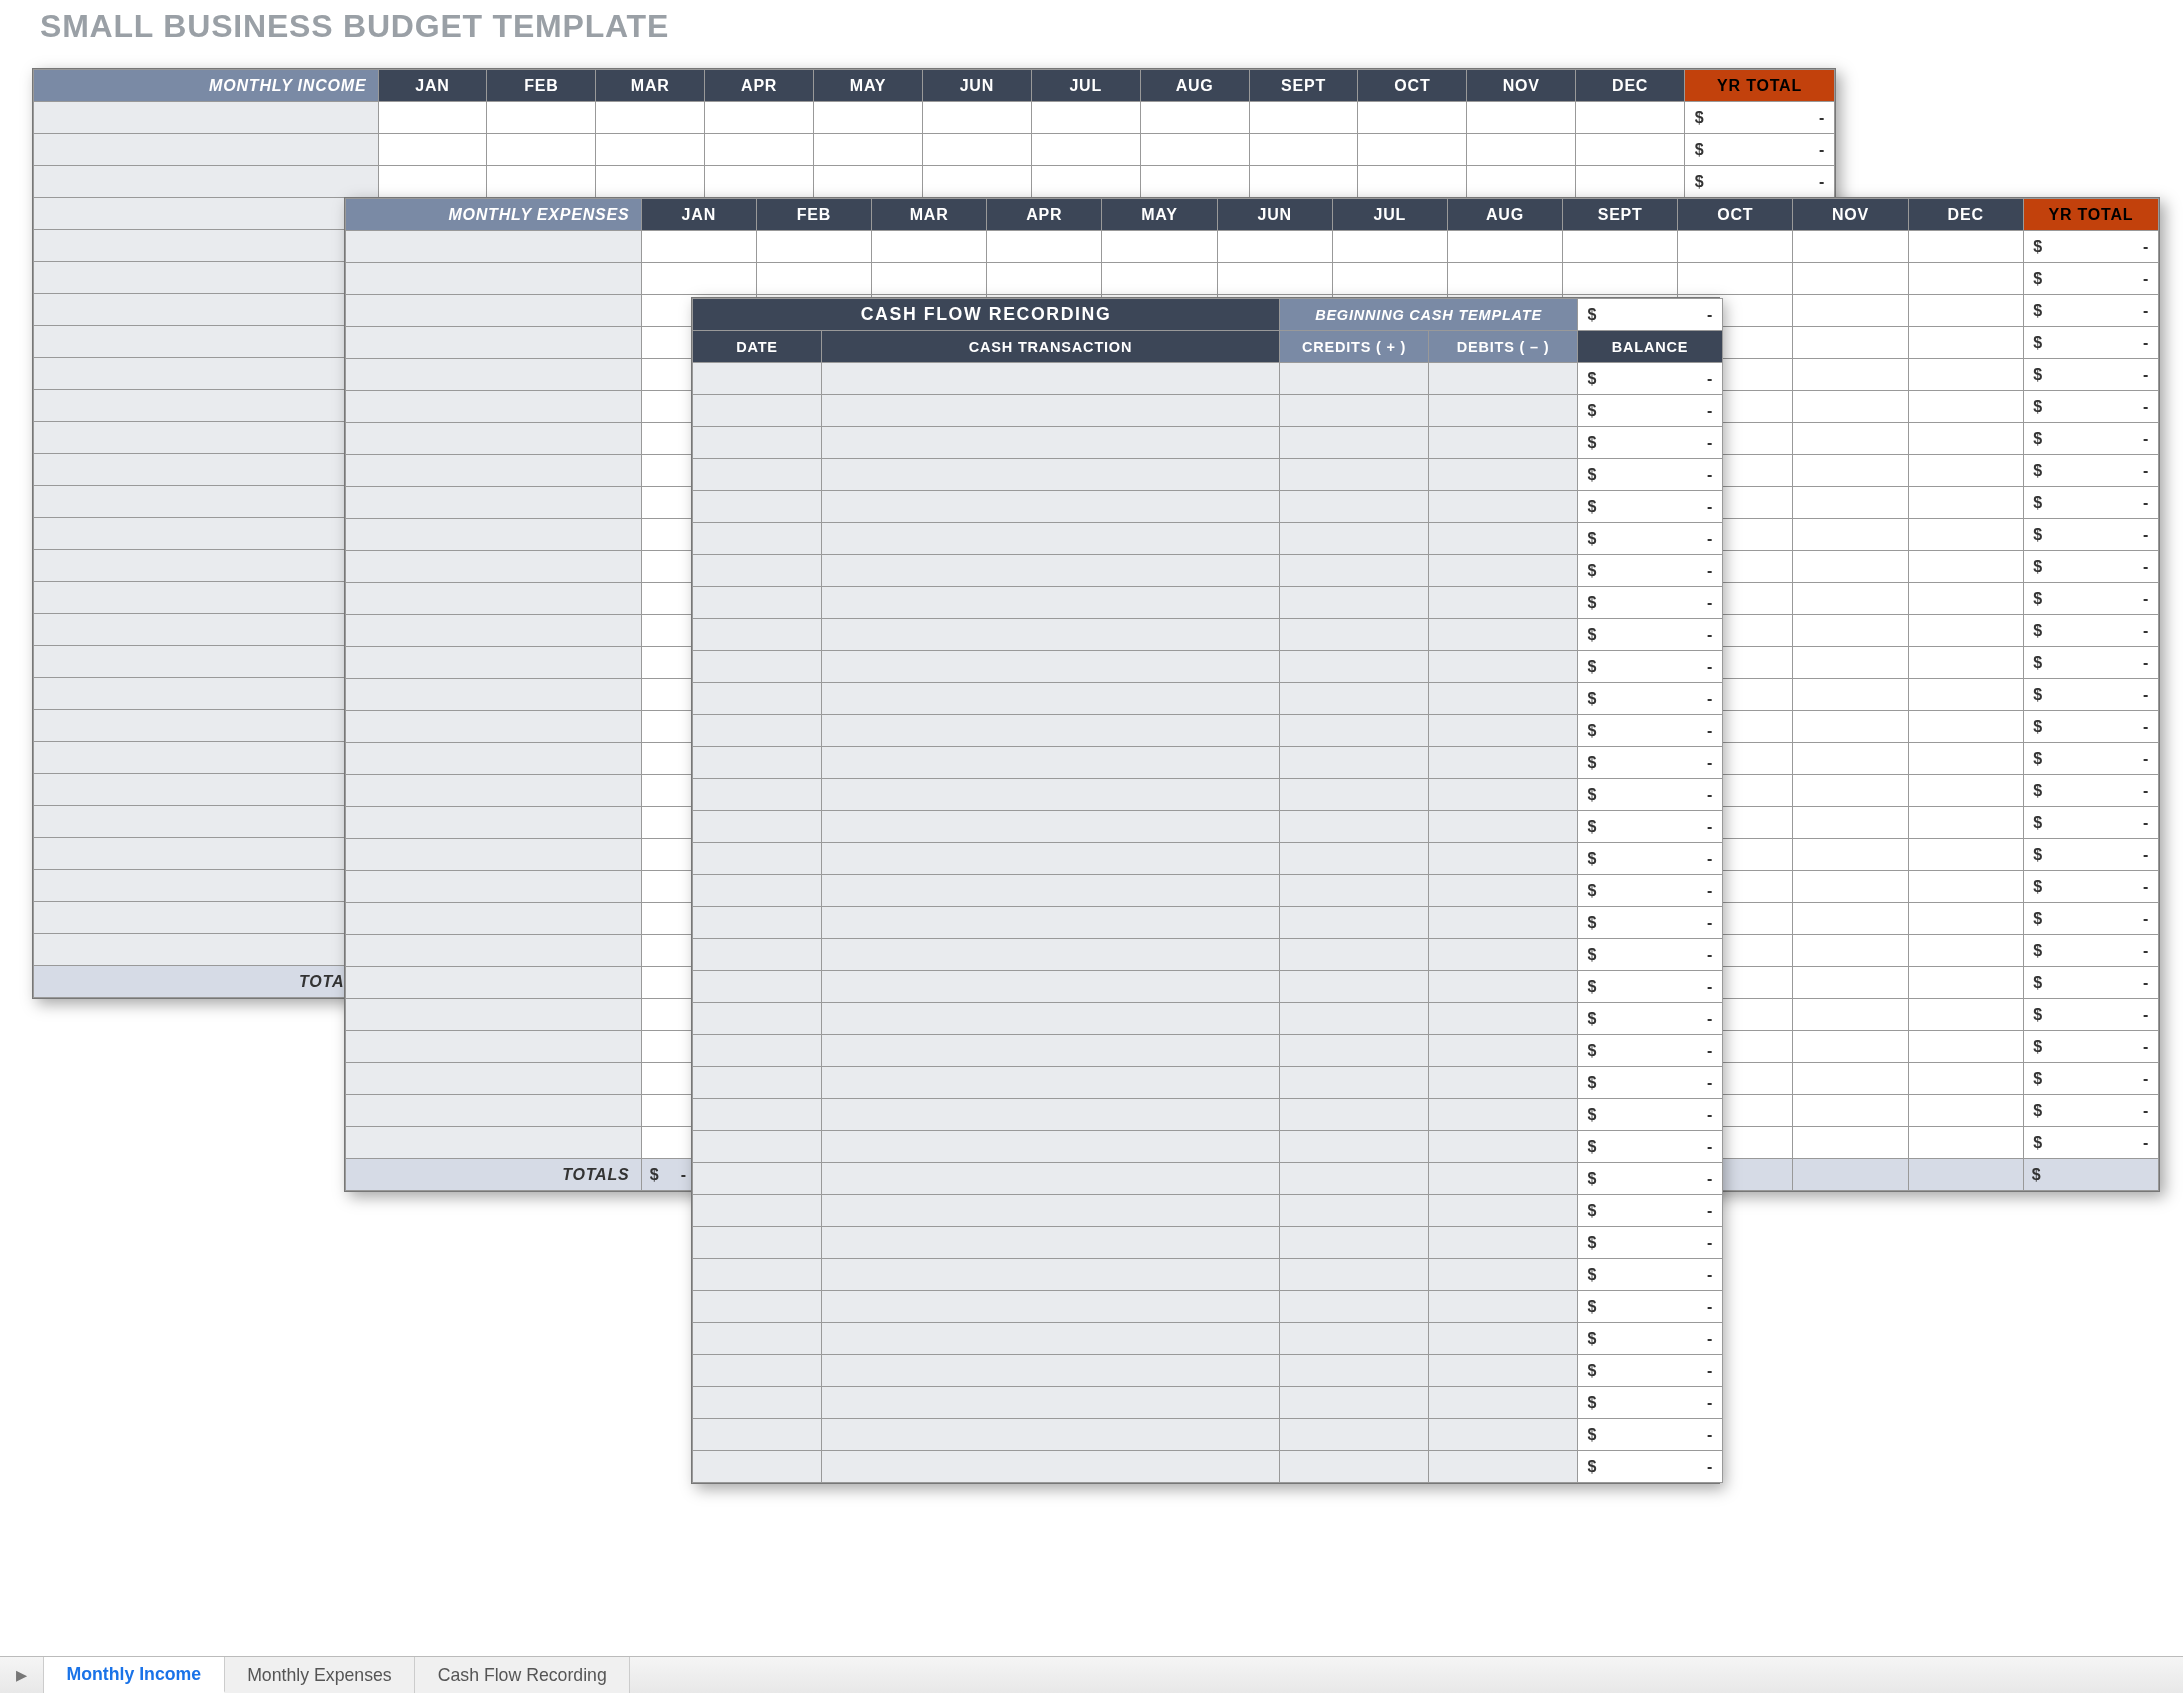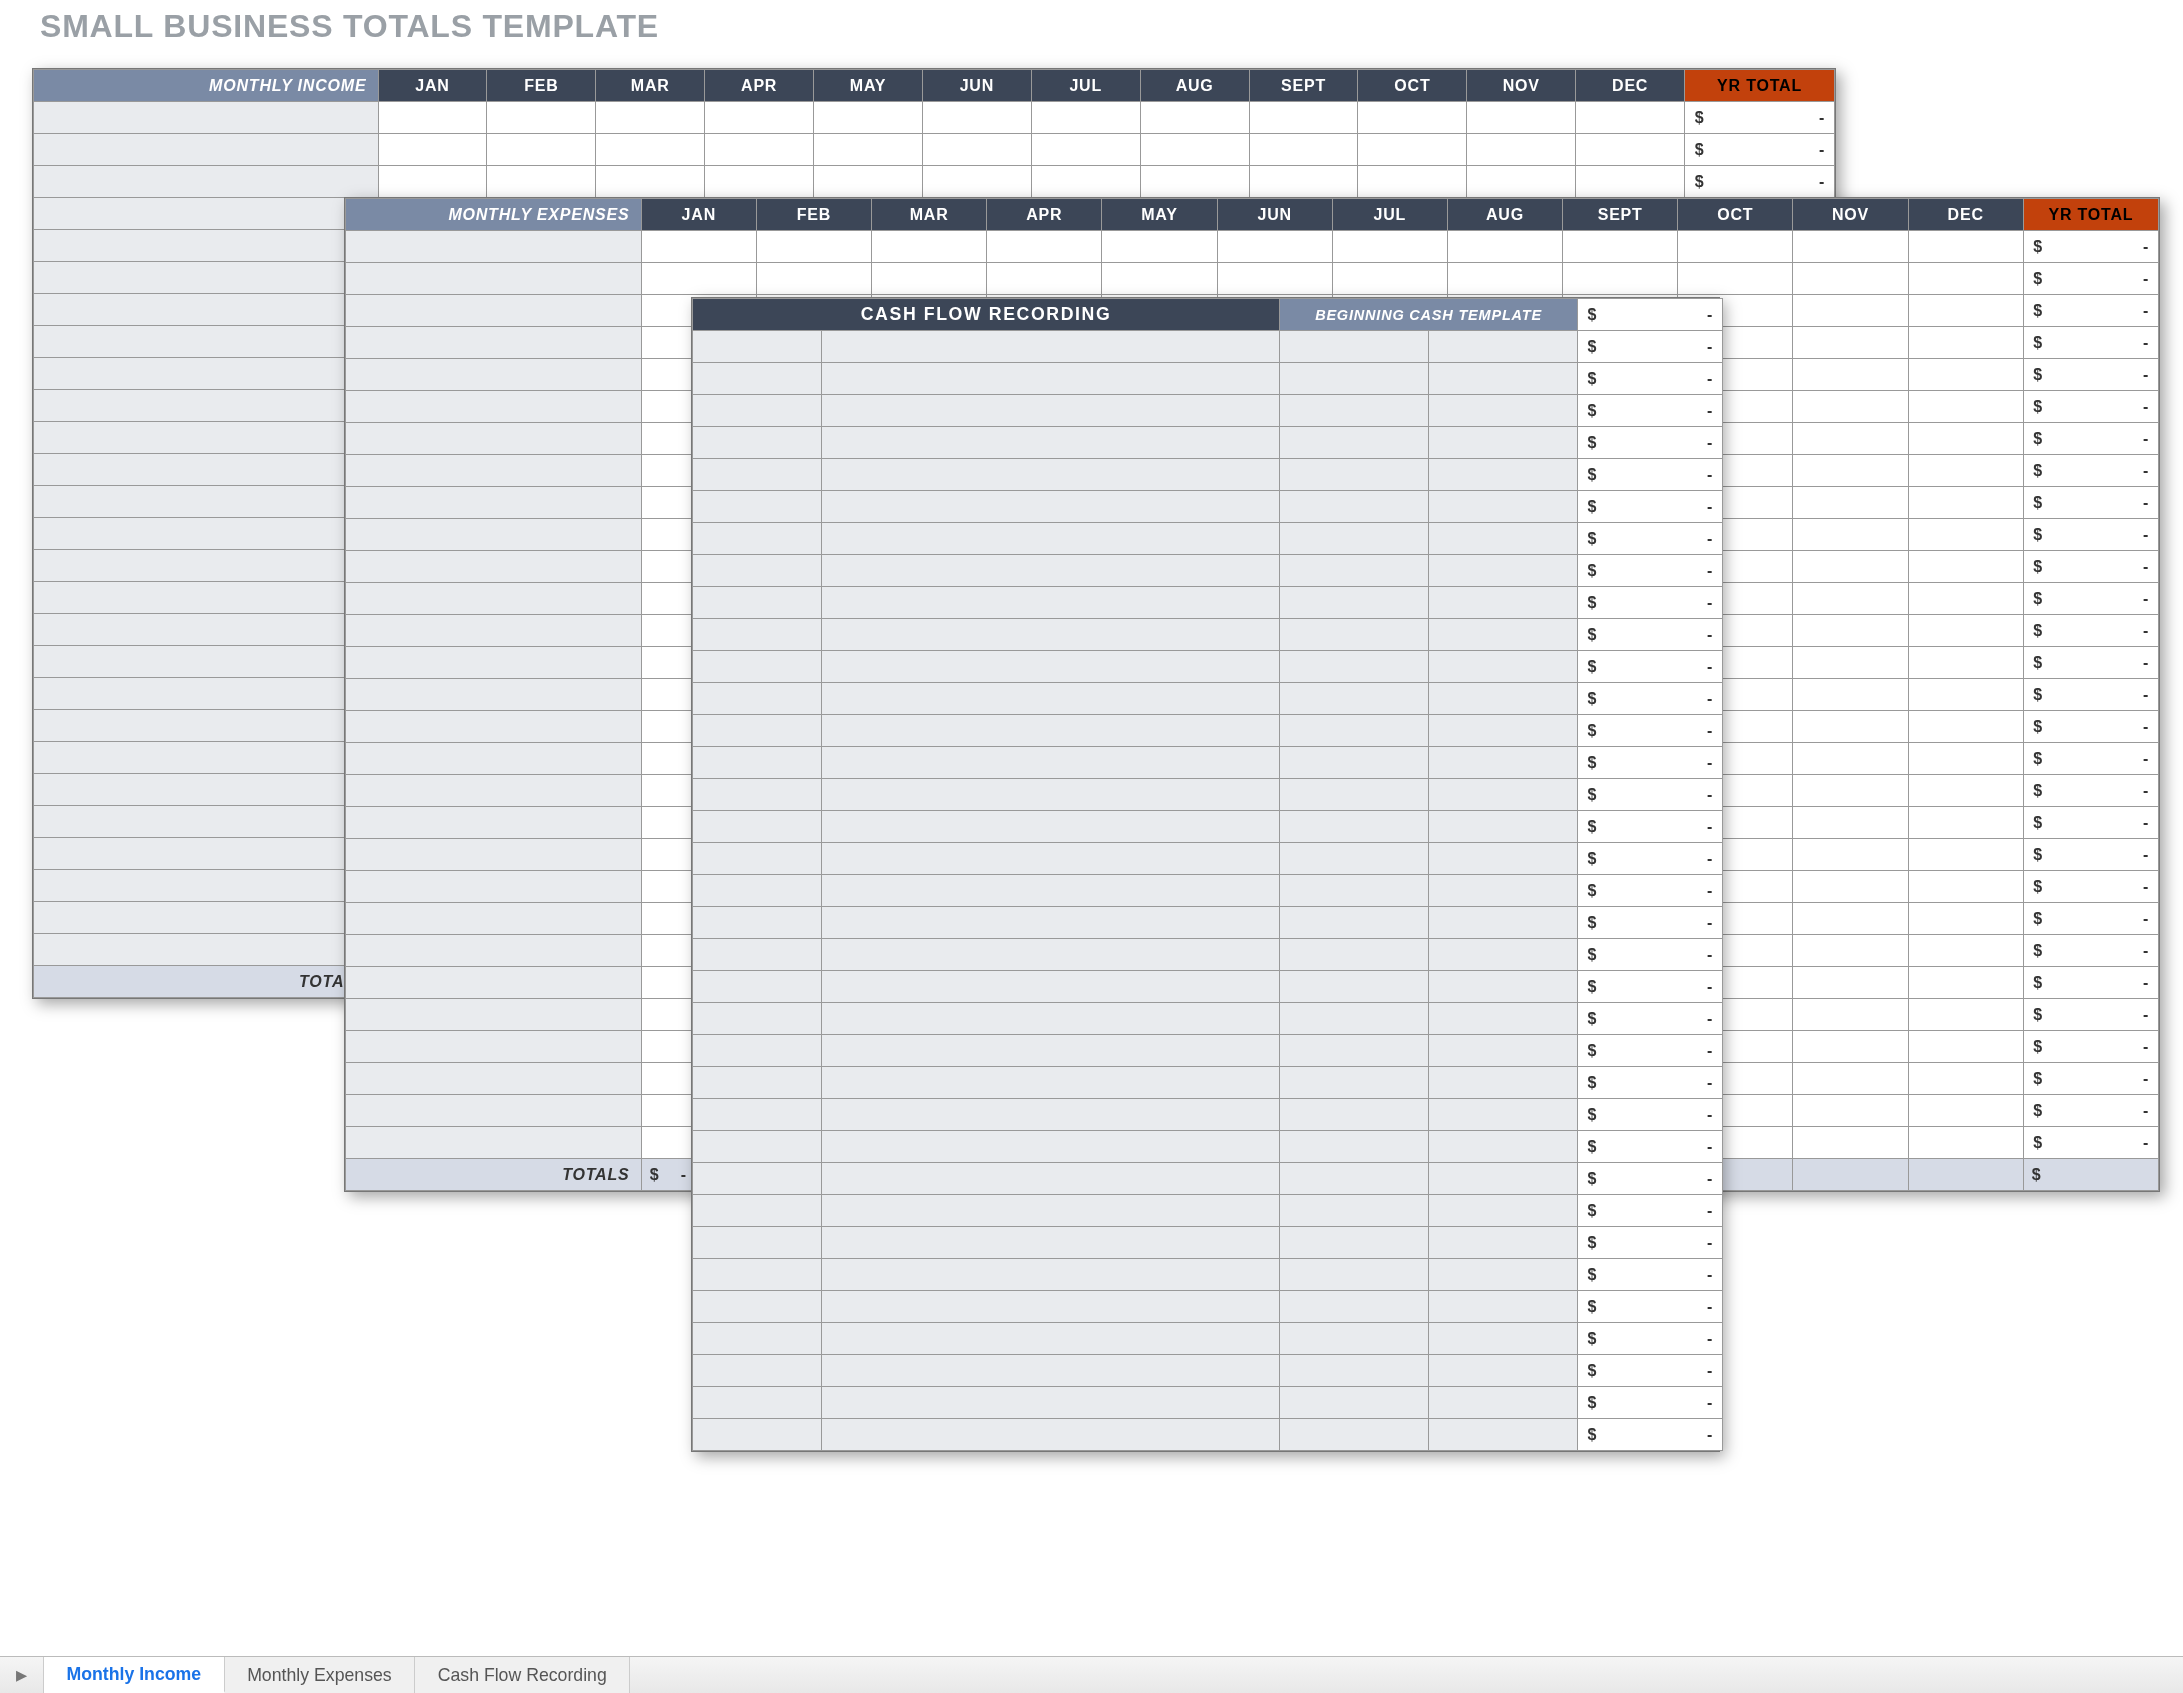--- a/index.html
+++ b/index.html
@@ -183,21 +183,21 @@
   .tab.active {
     color: #1a73e8;
     background: #fff;
     font-weight: 600;
     border-bottom: 2.4px solid #fff;
   }
 </style>
 </head>
 <body>
 
-<div class="title">SMALL BUSINESS TOTALS TEMPLATE</div>
+<div class="title">SMALL BUSINESS BUDGET TEMPLATE</div>
 
 <div id="income" class="sheet">
   <table>
     <colgroup>
       <col class="col-label">
       <col class="col-m">
         <col class="col-m">
         <col class="col-m">
         <col class="col-m">
       <col class="col-m">
@@ -1213,20 +1213,27 @@
       <col class="col-cd">
       <col class="col-cd">
       <col class="col-bal">
     </colgroup>
     <thead>
       <tr>
         <th class="cf-title" colspan="2">CASH FLOW RECORDING</th>
         <th class="cf-begin" colspan="2">BEGINNING CASH TEMPLATE</th>
         <th class="money" style="background:#fff;">$</th>
       </tr>
+      <tr>
+        <th class="cf-sub-dark">DATE</th>
+        <th class="cf-sub-dark">CASH TRANSACTION</th>
+        <th class="cf-sub">CREDITS ( + )</th>
+        <th class="cf-sub">DEBITS ( – )</th>
+        <th class="cf-sub-dark">BALANCE</th>
+      </tr>
     </thead>
     <tbody id="cashflow-body">
         <tr class="cf-body">
           <td></td>
           <td></td>
           <td></td>
           <td></td>
           <td class="money bal">$</td>
         </tr>
         <tr class="cf-body">

